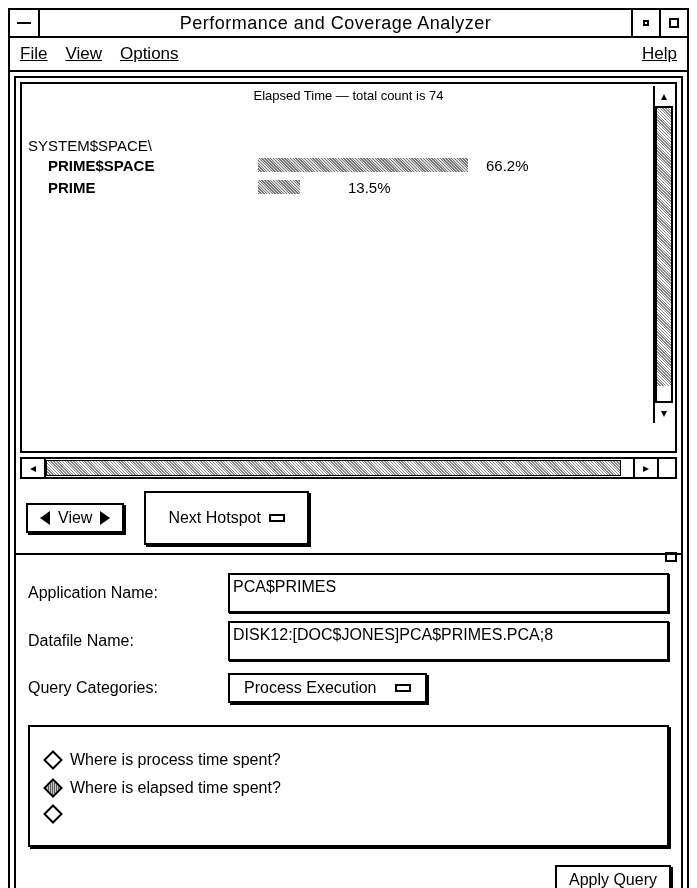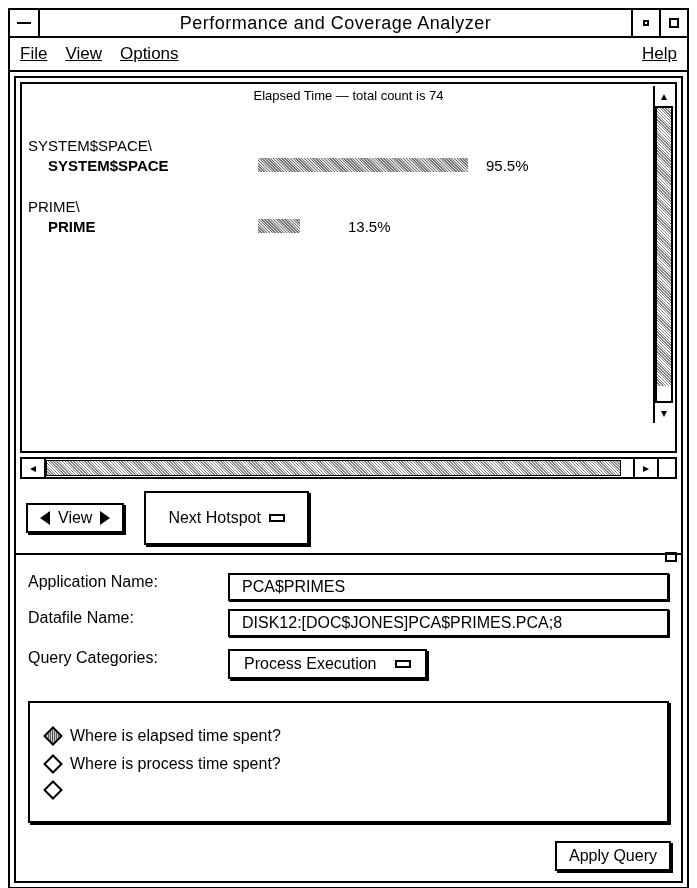--- a/index.html
+++ b/index.html
@@ -171,35 +171,35 @@
   }
   .sash .handle {
     position:absolute; right:4px; top:-3px;
     width:12px;height:10px;border:2px solid #000;
   }
 
   .form {
     padding: 6px 12px 8px 12px;
   }
   .form-row {
-    display:flex; 
+    display:flex; align-items:center;
     margin: 8px 0;
     gap: 10px;
   }
   .form-label {
     width: 190px;
     font-size: 16px;
   }
   .text-field {
     flex:1;
     border: 2px solid #000;
     box-shadow: 1px 1px 0 #000;
-    padding: 3px 12px;
-    font-size: 16px;
-    height: 28px;
+    padding: 3px 3px;
+    font-size: 16px;
+    height: 40px;
     background:#fff;
   }
   .dropdown-btn {
     border: 2px solid #000;
     box-shadow: 2px 2px 0 #000;
     padding: 4px 14px;
     display:inline-flex; align-items:center; gap:18px;
     font-size: 16px;
     background:#fff;
   }
@@ -257,27 +257,26 @@
     <span class="menu nou"><span class="ul">Help</span></span>
   </div>
 
   <div class="client">
 
     <div class="chart-area">
       <div class="chart-header">Elapsed Time — total count is 74</div>
       <div class="chart-body">
         <div class="group-label">SYSTEM$SPACE\</div>
         <div class="bar-row">
-          <div class="bar-label">SYSTEM$SPACE</div>
+          <div class="bar-label">PRIME$SPACE</div>
           <div class="bar-track">
             <div class="bar-fill" style="width:100%"></div>
           </div>
-          <div class="bar-pct">95.5%</div>
+          <div class="bar-pct">66.2%</div>
         </div>
-        <div class="group-label">PRIME\</div>
         <div class="bar-row">
           <div class="bar-label">PRIME</div>
           <div class="bar-track">
             <div class="bar-fill" style="width:20%"></div>
           </div>
           <div class="bar-pct" style="margin-left:-120px">13.5%</div>
         </div>
       </div>
 
       <div class="vscroll">
@@ -327,26 +326,26 @@
         <div class="form-label">Query Categories:</div>
         <div class="dropdown-btn">
           <span>Process Execution</span>
           <span class="option-indicator"></span>
         </div>
       </div>
     </div>
 
     <div class="query-box">
       <div class="radio-row">
+        <span class="diamond"></span>
+        <span>Where is process time spent?</span>
+      </div>
+      <div class="radio-row">
         <span class="diamond filled"></span>
         <span>Where is elapsed time spent?</span>
-      </div>
-      <div class="radio-row">
-        <span class="diamond"></span>
-        <span>Where is process time spent?</span>
       </div>
       <div class="radio-row">
         <span class="diamond"></span>
       </div>
     </div>
 
     <div class="footer">
       <div class="btn">
         <span>Apply Query</span>
       </div>

